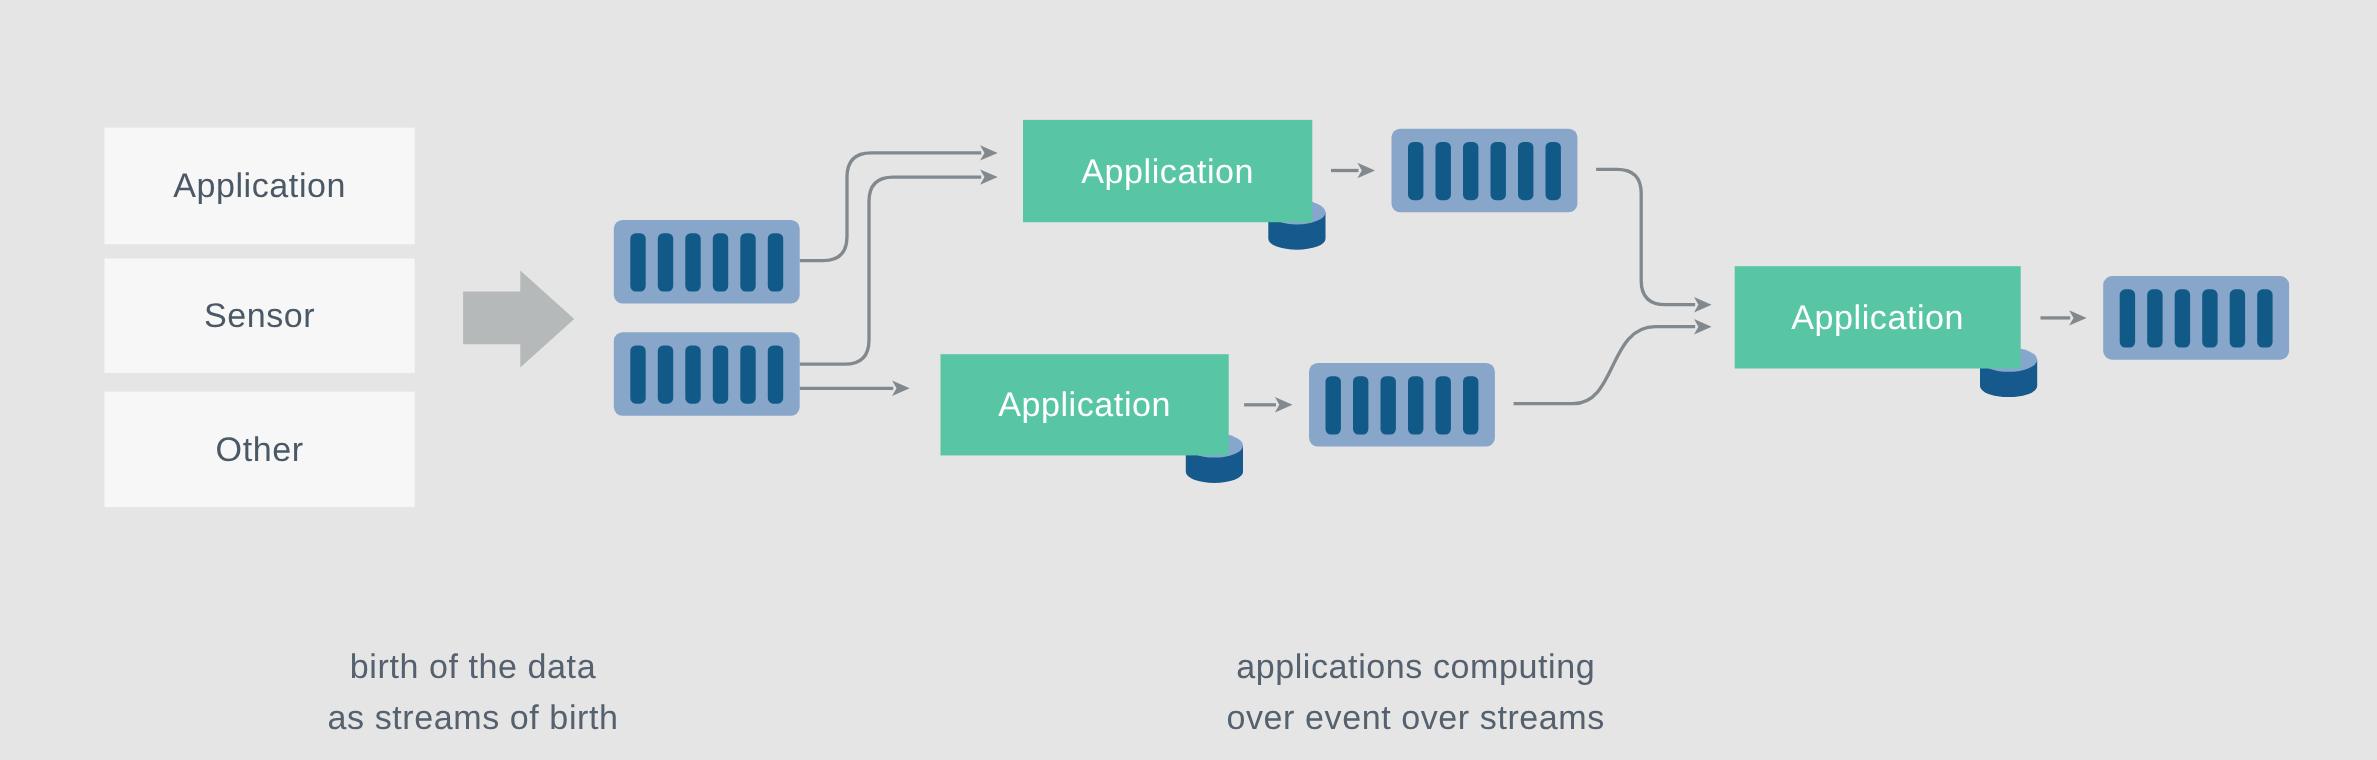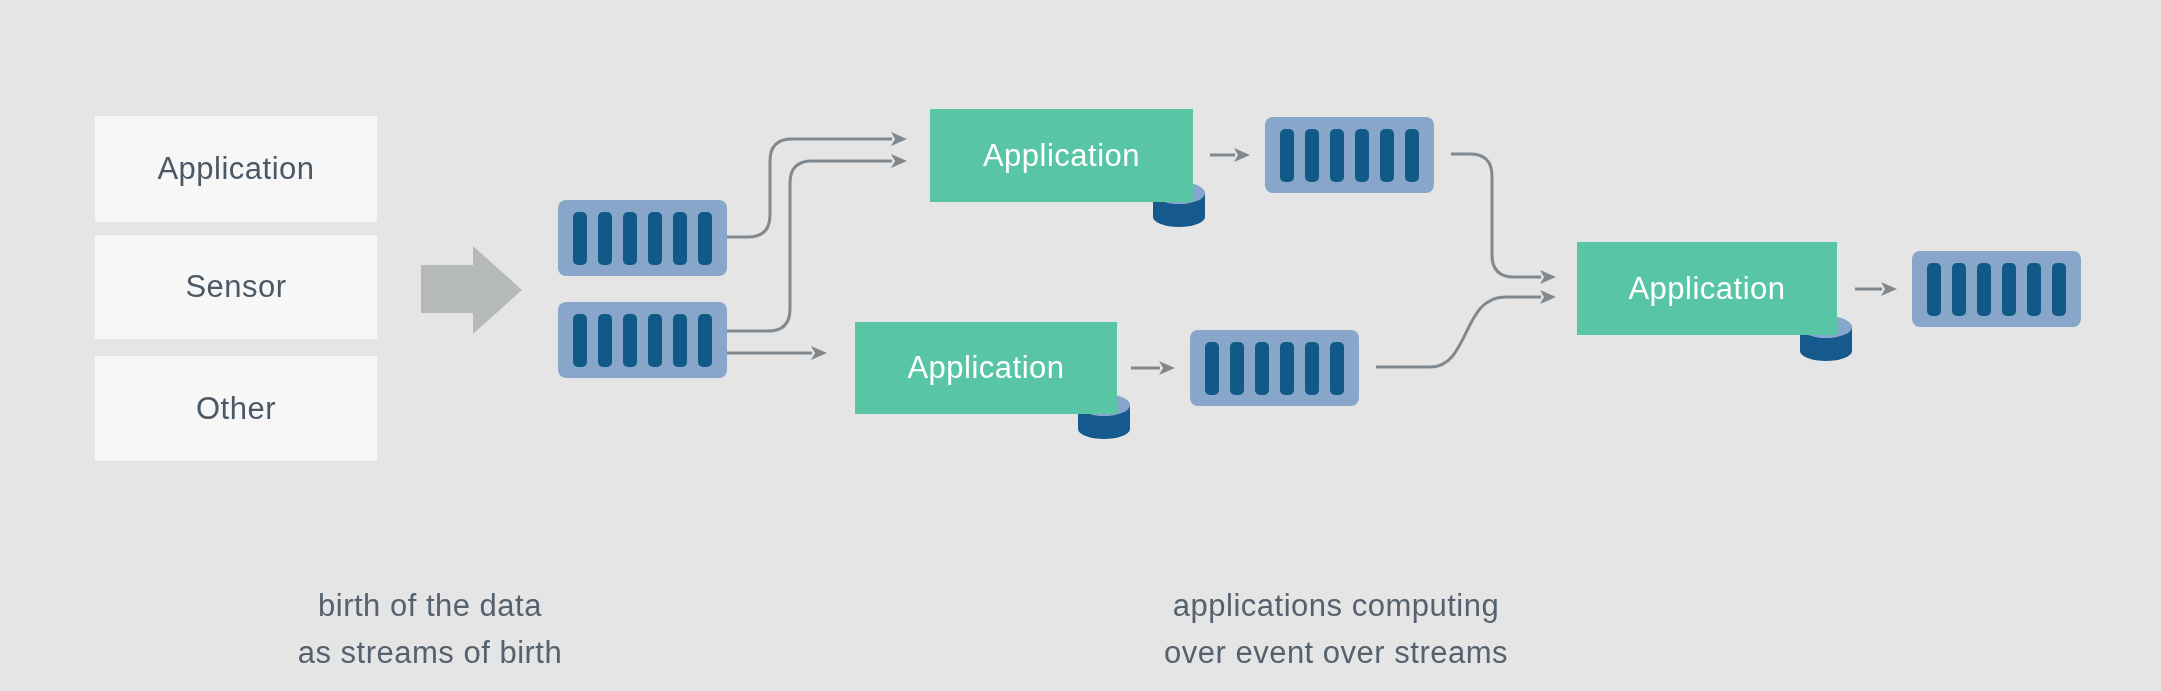--- a/index.html
+++ b/index.html
@@ -43,21 +43,21 @@
   .overlay{position:absolute;left:0;top:0;width:2161px;height:691px;}
   .conn{fill:none;stroke:#82898e;stroke-width:3;}
   .head{fill:#82898e;stroke:none;}
 
   
   .caption{
     position:absolute;top:546px;width:500px;text-align:center;
     color:#55616e;font-size:31px;line-height:47px;letter-spacing:.5px;margin-top:36px;
   }
   .cap-left{left:180px;}
-  .cap-right{left:1086px;}
+  .cap-right{left:1037px;}
 </style>
 </head>
 <body>
 
 <div class="canvas">
 
   <div class="source-box src-0">
     <span>Application</span>
   </div>
   <div class="source-box src-1">

